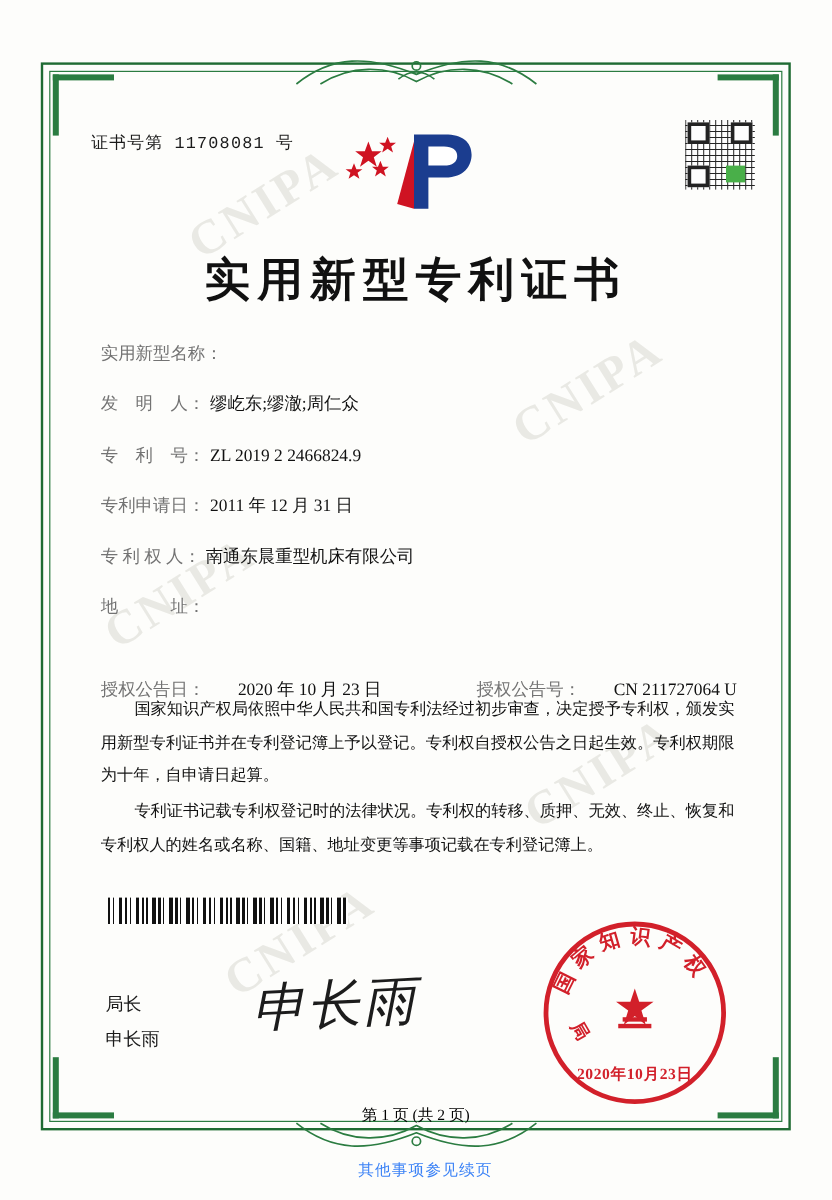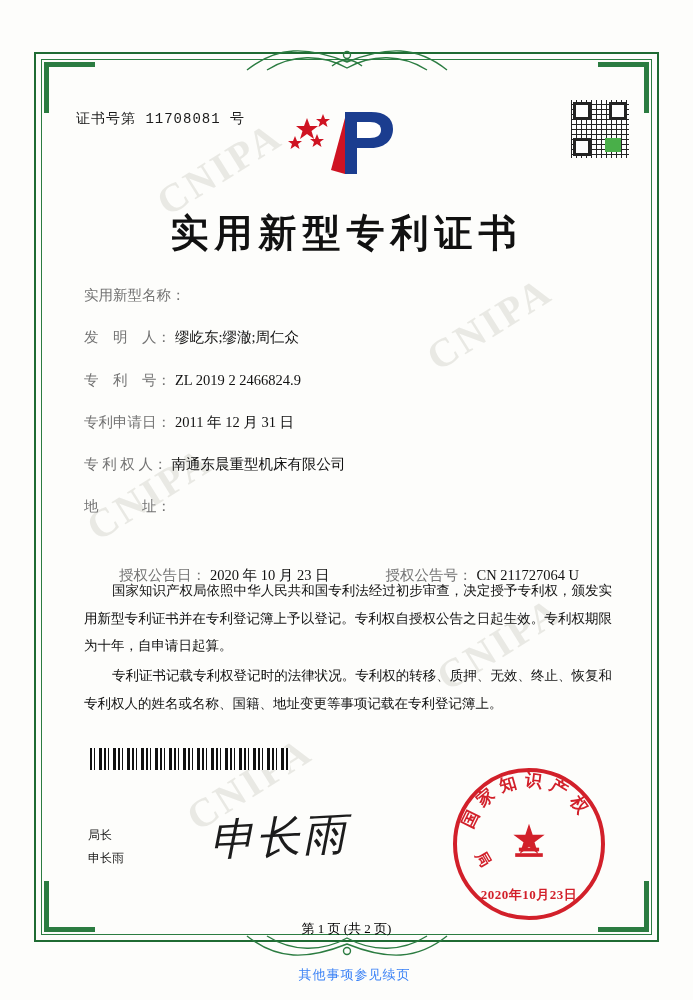--- a/index.html
+++ b/index.html
@@ -170,21 +170,21 @@
   }
   .field-label {
     white-space: pre;
     color: #737373;
   }
   .field-value {
     color: #111;
     padding-left: 4px;
   }
   .field-row.double {
-    justify-content: center;
+    justify-content: space-between;
     margin-top: 48px;
   }
   .field-row.double .second-label {
     margin-left: 56px;
     white-space: pre;
   }
 
   
   .body-text {
     position: absolute;
@@ -217,21 +217,21 @@
       #111 9px, #111 12px,
       #fff 12px, #fff 14px
     );
   }
 
   
   .sign-label {
     position: absolute;
     left: 88px;
     top: 824px;
-    font-size: 12px;
+    font-size: 15px;
     line-height: 1.9;
   }
   .signature {
     position: absolute;
     left: 210px;
     top: 808px;
     font-size: 44px;
     font-family: "DejaVu Serif", serif;
     font-style: italic;
     letter-spacing: 2px;

